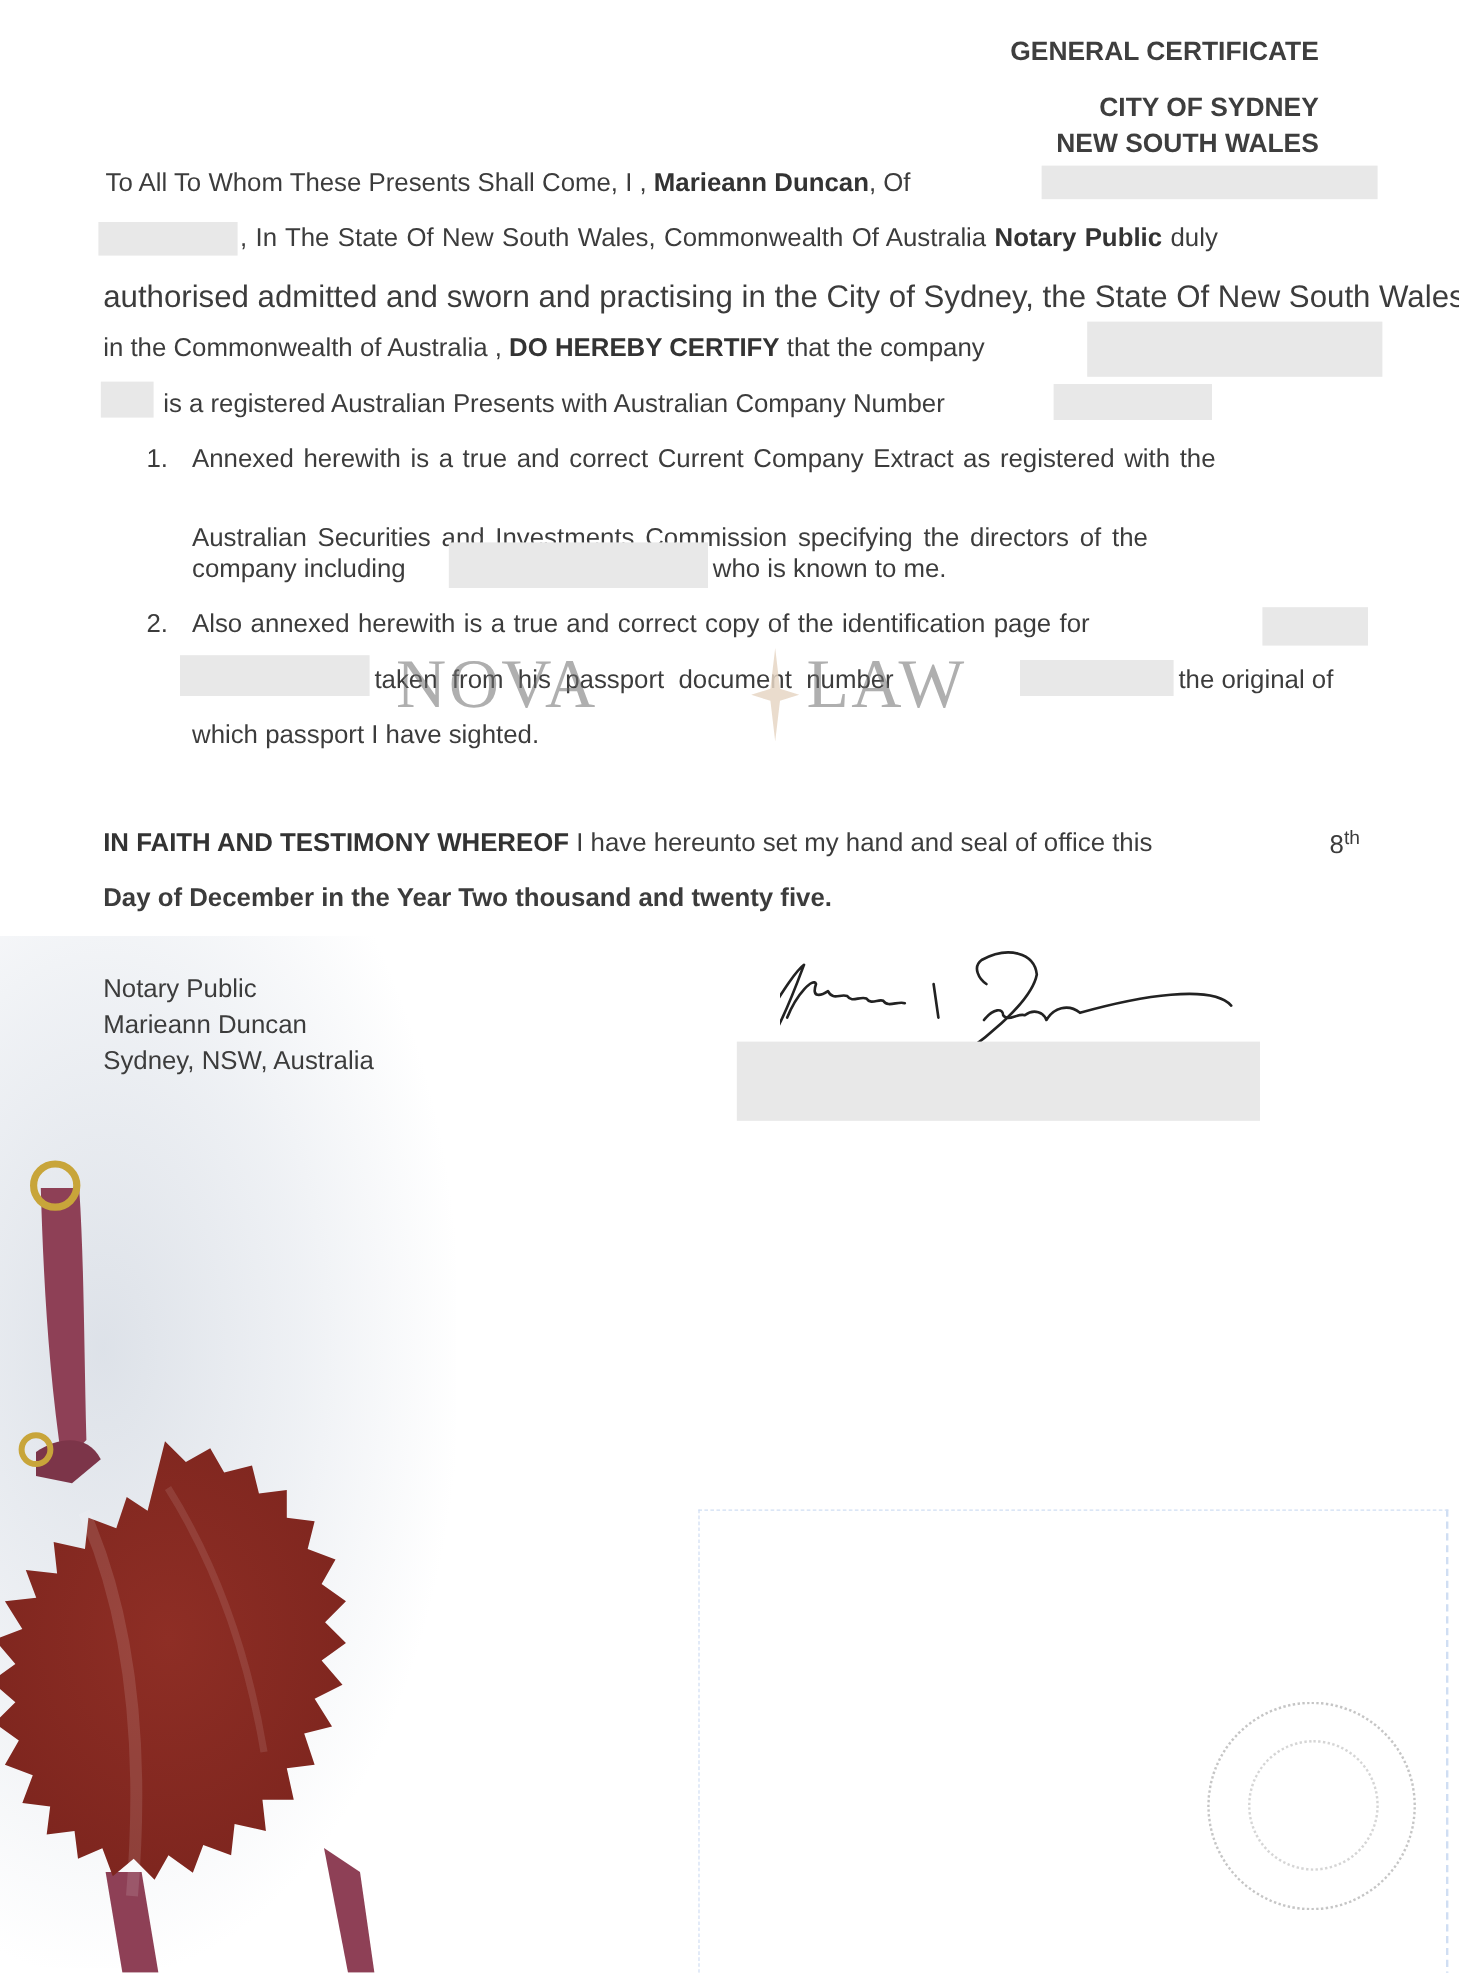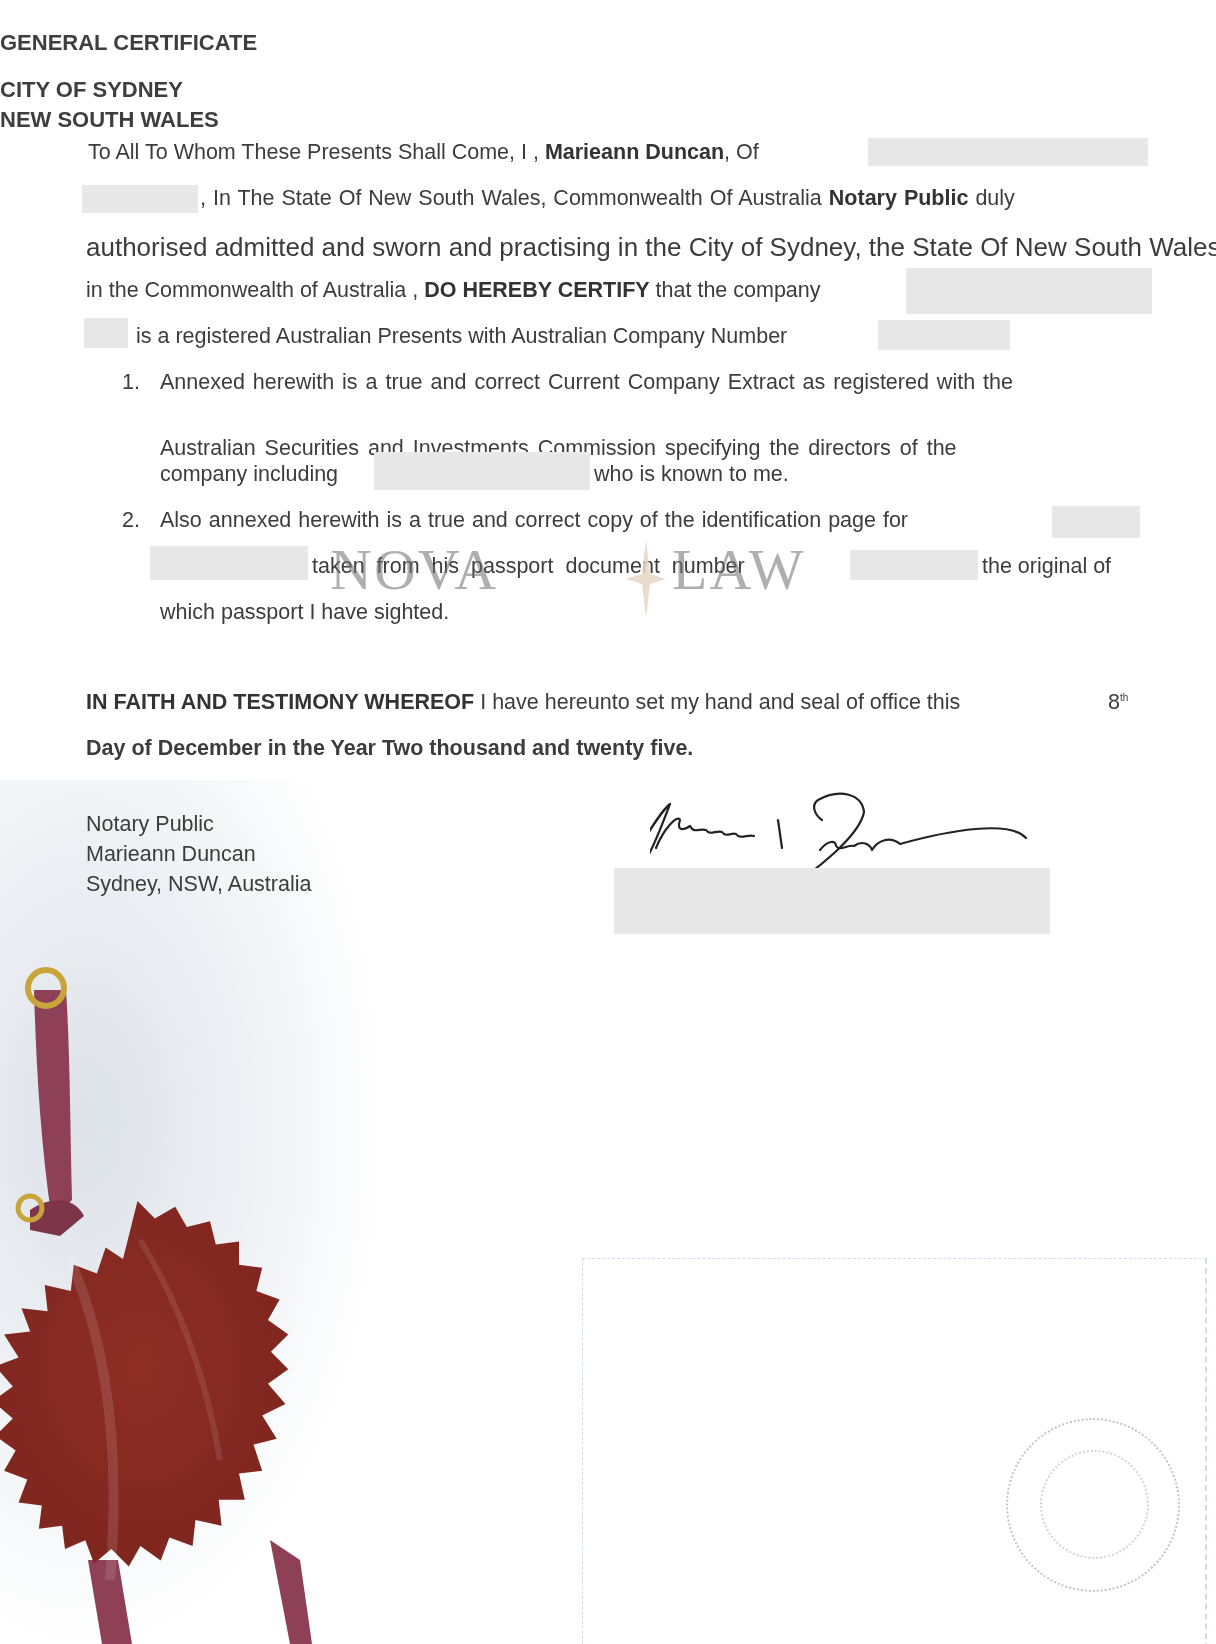--- a/index.html
+++ b/index.html
@@ -7,21 +7,21 @@
     width:1216px; height:1644px; position:relative; overflow:hidden;
     background:#ffffff;
     font-family:"Liberation Sans", sans-serif;
     color:#3a3a3a;
   }
   .stain {
     position:absolute; left:-40px; top:780px; width:420px; height:860px;
     background:radial-gradient(ellipse at 30% 40%, rgba(180,190,205,0.45) 0%, rgba(200,208,220,0.3) 40%, rgba(255,255,255,0) 72%);
     pointer-events:none;
   }
-  .title { position:absolute; left:0; width:1099px; text-align:left; font-weight:bold; font-size:22px; color:#3e3e3e; }
+  .title { position:absolute; left:0; width:1099px; text-align:right; font-weight:bold; font-size:22px; color:#3e3e3e; }
   .line { position:absolute; font-size:21.5px; white-space:nowrap; color:#3c3c3c; }
   .line b { color:#333; }
   .redact { position:absolute; background:#e8e8e8; }
   .watermark {
     position:absolute; left:338px; top:536px; font-family:"Liberation Serif", serif;
     font-size:58px; color:rgba(110,110,110,0.55); letter-spacing:2px; white-space:nowrap;
   }
   .wm-star {
     position:absolute; left:626px; top:540px; width:40px; height:78px;
   }
@@ -98,21 +98,21 @@
 <div class="watermark" style="left:672px;">LAW</div>
 <svg class="wm-star" viewBox="0 0 40 78">
   <path d="M20 0 L24 34 L40 39 L24 44 L20 78 L16 44 L0 39 L16 34 Z" fill="#e6d6c4" opacity="0.85"></path>
 </svg>
 
 <div class="line" style="left:86px;top:690px;">
   <b>IN FAITH AND TESTIMONY WHEREOF</b>
   <span>I have hereunto set my hand and seal of office this</span>
 </div>
 <div class="line" style="left:1108px;top:690px;">
-  <span>8</span><sup style="font-size:10px;">th</sup>
+  <span>8</span><sup style="font-size:16px;">th</sup>
 </div>
 <div class="line" style="left:86px;top:736px;font-weight:bold;">Day of December   in the Year  Two thousand and twenty five.</div>
 
 <div class="line" style="left:86px;top:812px;">Notary Public</div>
 <div class="line" style="left:86px;top:842px;">Marieann Duncan</div>
 <div class="line" style="left:86px;top:872px;">Sydney, NSW, Australia</div>
 
 <svg class="sig" width="400" height="110" viewBox="0 0 400 110">
   <g fill="none" stroke="#222" stroke-width="2.2" stroke-linecap="round" stroke-linejoin="round">
     <path d="M-14 62 C0 40 12 20 20 14 C14 30 6 52 -4 70"></path>

